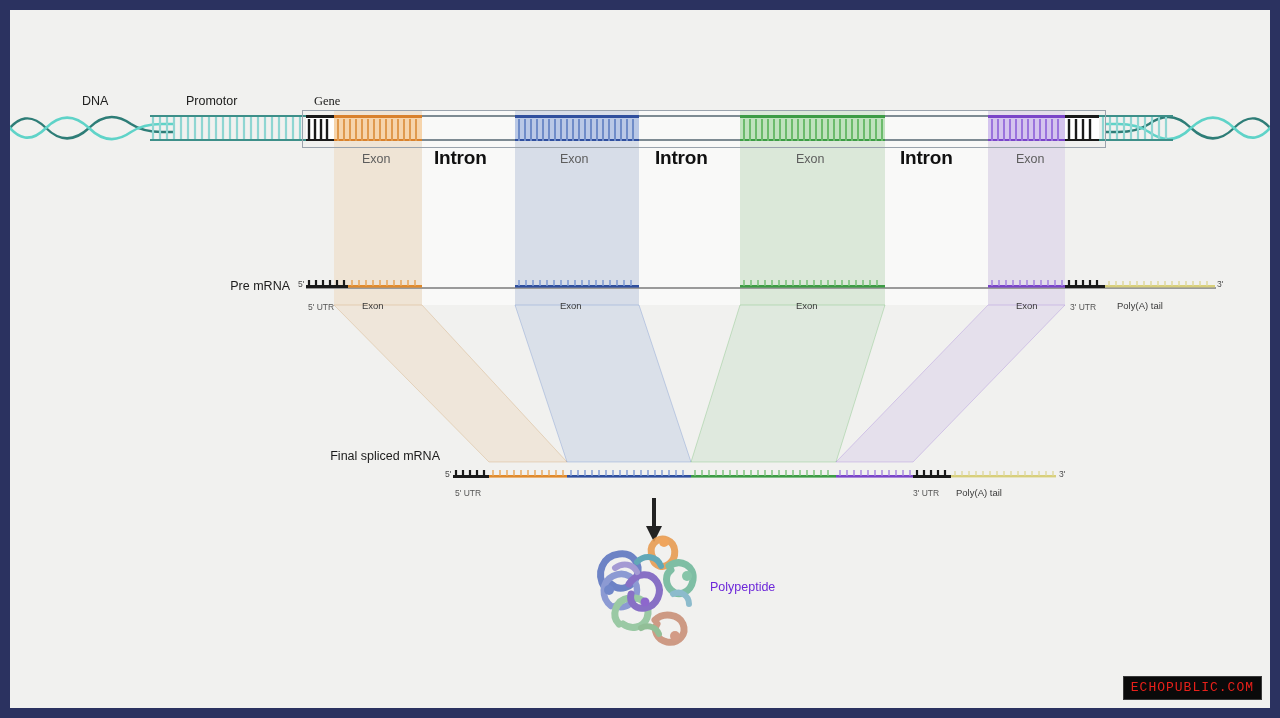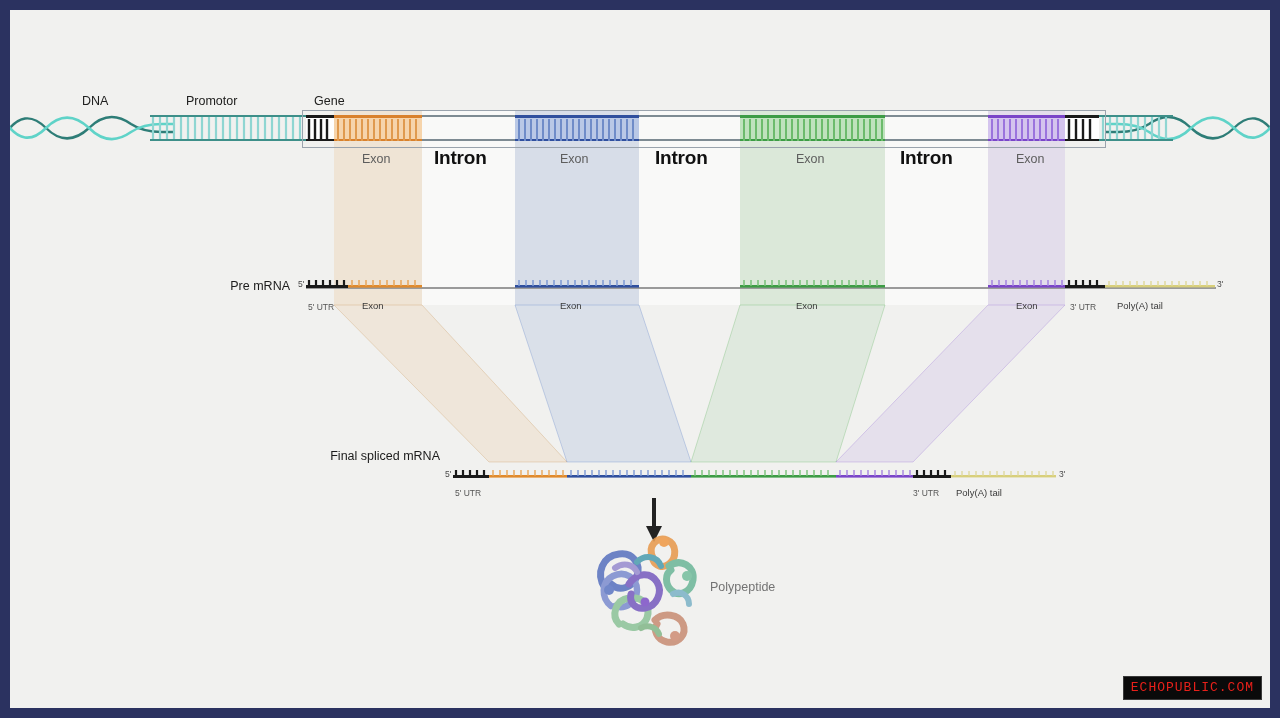--- a/index.html
+++ b/index.html
@@ -9,21 +9,21 @@
     font-family:"Liberation Sans", sans-serif;
     overflow:hidden;
   }
   #frame{
     position:absolute;left:10px;top:10px;
     width:1260px;height:698px;
     background:#f1f1ef;
     overflow:hidden;
   }
   .abs{position:absolute;}
-  .lbl{position:absolute;color:#737373;white-space:nowrap;}
+  .lbl{position:absolute;color:#6d28d9;white-space:nowrap;}
 
   
   .toplbl{font-size:12.5px;color:#20201f;}
 
   
   #dnaRow{position:absolute;left:0;top:100px;width:1260px;height:36px;}
 
   .helix{position:absolute;top:0;width:170px;height:36px;}
 
   
@@ -74,21 +74,21 @@
     border:1px solid #3a3a3a;
   }
 </style>
 </head>
 <body>
 
 <div id="frame">
 
   <div class="lbl toplbl" style="left:72px;top:84px;">DNA</div>
   <div class="lbl toplbl" style="left:176px;top:84px;">Promotor</div>
-  <div class="lbl toplbl" style="left:304px;top:84px;">Gene</div>
+  <div class="lbl toplbl" style="left:304px;top:84px;font-family:Liberation Serif, serif;">Gene</div>
 
   <div class="tintcol" style="left:324px;width:88px;height:195px;background:rgba(232,160,80,0.16);"></div>
   <div class="tintcol" style="left:505px;width:124px;height:195px;background:rgba(90,125,200,0.17);"></div>
   <div class="tintcol" style="left:730px;width:145px;height:195px;background:rgba(95,180,95,0.15);"></div>
   <div class="tintcol" style="left:978px;width:77px;height:195px;background:rgba(150,110,215,0.15);"></div>
 
   <div class="tintcol" style="left:412px;width:93px;height:195px;background:rgba(255,255,255,0.55);"></div>
   <div class="tintcol" style="left:629px;width:101px;height:195px;background:rgba(255,255,255,0.55);"></div>
   <div class="tintcol" style="left:875px;width:103px;height:195px;background:rgba(255,255,255,0.55);"></div>
 

